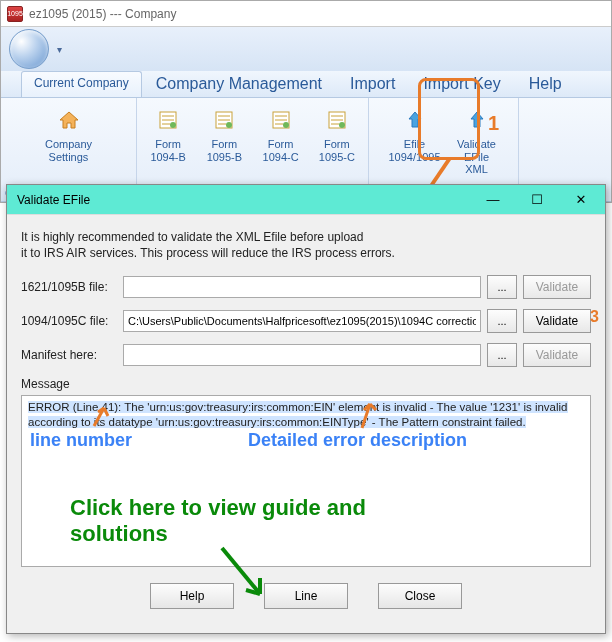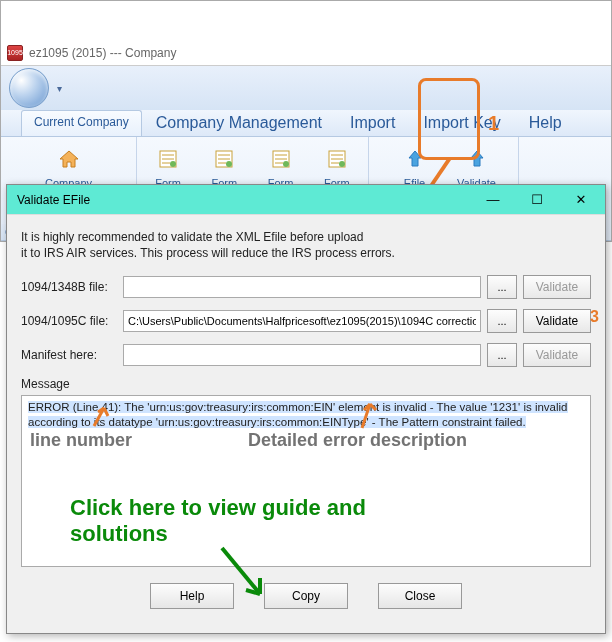--- a/index.html
+++ b/index.html
@@ -17,21 +17,20 @@
     border: 1px solid #aaa;
   }
   .titlebar {
     background: #fff;
     height: 26px;
     display: flex;
     align-items: center;
     padding: 0 6px;
     gap: 6px;
     border-bottom: 1px solid #ccc;
-    margin-top: 39px;
   }
   .app-icon {
     width: 16px; height: 16px;
     background: linear-gradient(#d44, #a22);
     border: 1px solid #822;
     border-radius: 2px;
     font-size: 7px; color:#fff; display:flex;align-items:center;justify-content:center;
   }
   .titlebar-text { color: #666; font-size: 12px; }
   .quickbar {
@@ -128,21 +127,21 @@
     pointer-events: none;
   }
   .ann-num {
     position: absolute;
     color: #e87b2a;
     font-weight: bold;
     font-size: 20px;
   }
   .ann-text-orange {
     position:absolute;
-    color:#737373;
+    color:#3b82f6;
     font-weight:bold;
     font-size:18px;
     line-height:1.15;
   }
   .ann-text-green {
     position:absolute;
     color:#0a8a0a;
     font-weight:bold;
     font-size:22px;
     line-height:1.2;
@@ -380,21 +379,21 @@
       <div class="dlg-sysbtn">✕</div>
     </div>
   </div>
   <div class="dlg-body">
     <div class="hint">
       <div>It is highly recommended to validate the XML Efile before upload</div>
       <div>it to IRS AIR services. This process will reduce the IRS process errors.</div>
     </div>
 
     <div class="row">
-      <div class="row-label">1094/1348B file:</div>
+      <div class="row-label">1621/1095B file:</div>
       <input type="text" style="">
       <button class="browse-btn">...</button>
       <button class="validate-btn" disabled="">Validate</button>
     </div>
 
     <div class="row">
       <div class="row-label">1094/1095C file:</div>
       <input type="text" value="C:\Users\Public\Documents\Halfpricesoft\ez1095(2015)\1094C correction-X" style="">
       <button class="browse-btn">...</button>
       <button class="validate-btn">Validate</button>
@@ -407,21 +406,21 @@
       <button class="validate-btn" disabled="">Validate</button>
     </div>
 
     <div class="msg-label">Message</div>
     <div class="msg-box">
       <span class="msg-hl"><span>ERROR (Line 41):</span><span> The 'urn:us:gov:treasury:irs:common:EIN' element is invalid - The value '1231' is invalid according to its datatype 'urn:us:gov:treasury:irs:common:EINType' - The Pattern constraint failed.</span></span>
     </div>
   </div>
   <div class="dlg-buttons">
     <button>Help</button>
-    <button>Copy</button>
+    <button>Line</button>
     <button>Close</button>
   </div>
 </div>
 
 <div class="ann-num" style="left:590px;top:308px;font-size:16px">3</div>
 
 <div class="ann-text-orange" style="left:30px;top:430px">line number</div>
 <div class="ann-text-orange" style="left:248px;top:430px">Detailed error description</div>
 
 <svg class="arrow-orange" style="left:88px;top:402px" width="30" height="30">

